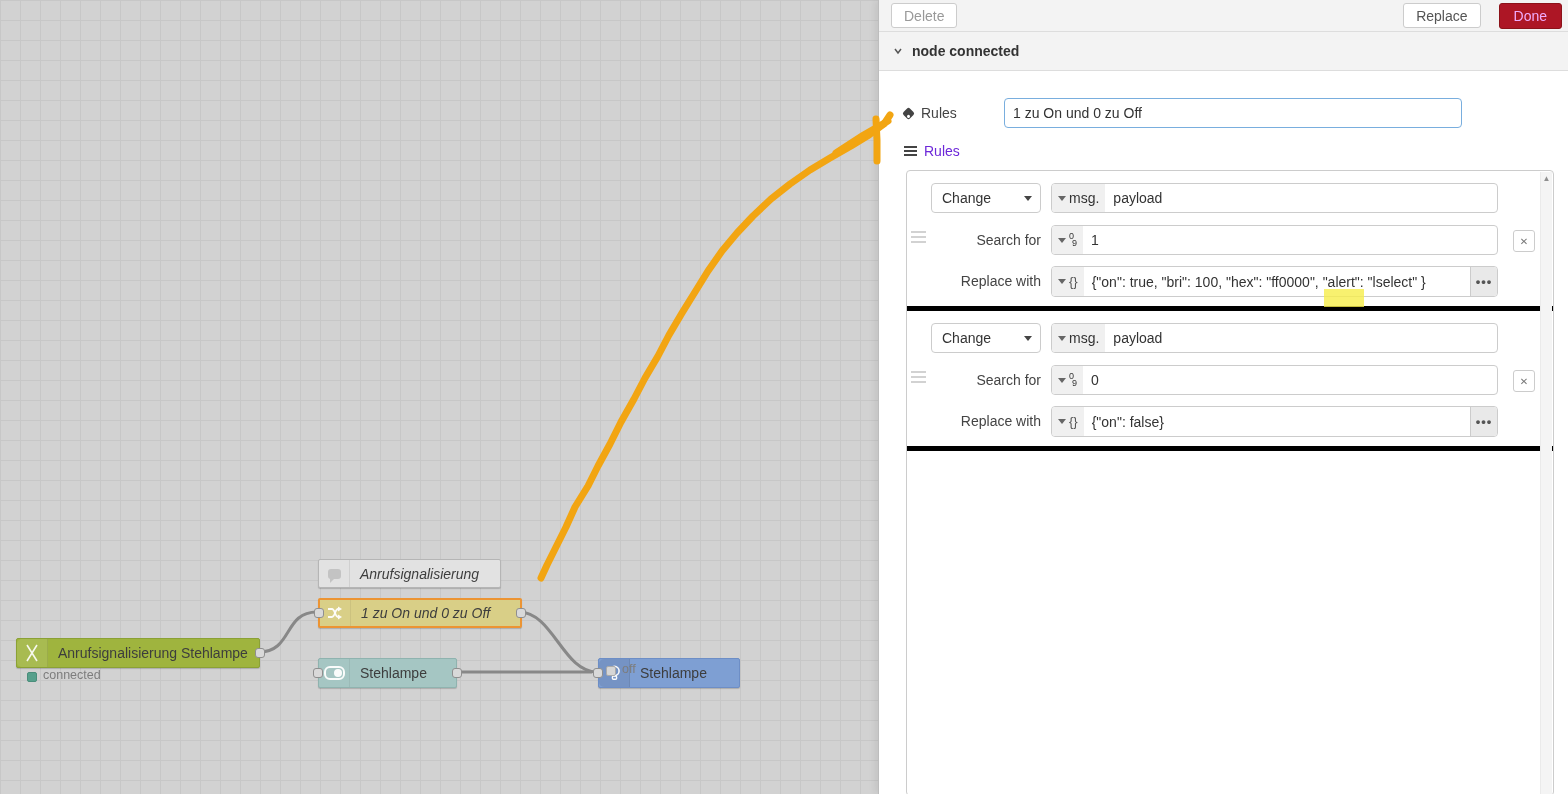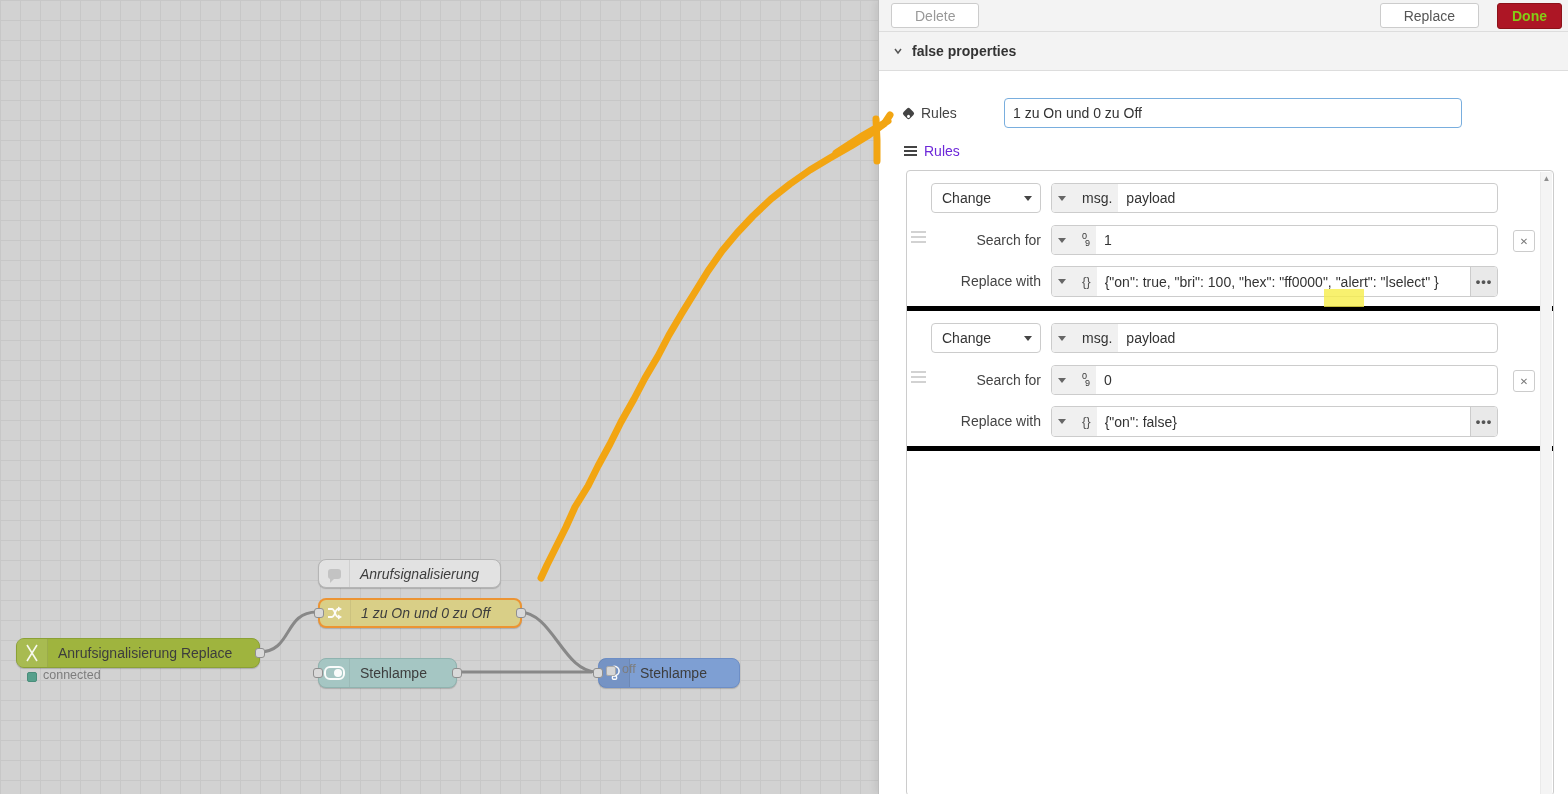--- a/index.html
+++ b/index.html
@@ -11,21 +11,21 @@
   .canvas{
     position:absolute;left:0;top:0;width:878px;height:794px;
     background-color:#d2d2d2;
     background-image:
       linear-gradient(#c7c7c7 1px, transparent 1px),
       linear-gradient(90deg,#c7c7c7 1px, transparent 1px);
     background-size:20px 20px;
   }
   .wires{position:absolute;left:0;top:0;width:878px;height:794px;}
   .node{
-    position:absolute;height:27px;border-radius:8px;
+    position:absolute;height:27px;border-radius:2px;
     display:flex;align-items:center;
     box-shadow:0 1px 1px rgba(0,0,0,0.18);
     font-size:14px;color:#3d3d3d;text-align:center;
   }
   .node .nlabel{white-space:nowrap;padding:0 10px;}
   .node .ilabel{font-style:italic;}
   .icon-sec{
     width:30px;height:100%;flex:0 0 30px;display:flex;align-items:center;justify-content:center;
     border-right:1px solid rgba(0,0,0,0.08);
     border-radius:5px 0 0 5px;
@@ -62,26 +62,26 @@
     border-left:1px solid #bdbdbd;box-shadow:-3px 0 7px rgba(0,0,0,0.07);
     box-sizing:border-box;z-index:10;
   }
   .pheader{
     position:absolute;left:0;top:0;right:0;height:32px;background:#f3f3f3;
     border-bottom:1px solid #ddd;display:flex;align-items:center;
     padding:0 6px 0 12px;box-sizing:border-box;
   }
   .btn{
     height:25px;border:1px solid #ccc;border-radius:3px;background:#fff;
-    font-size:14px;padding:0 23px;display:flex;align-items:center;
+    font-size:14px;padding:0 12px;display:flex;align-items:center;
     font-family:"Liberation Sans",sans-serif;cursor:pointer;
   }
   .btn-delete{color:#999;}
   .btn-cancel{color:#555;margin-left:auto;}
-  .btn-done{background:#AD1625;border-color:#8c1219;color:#84cc16;margin-left:18px;height:26px;padding:0 14px;font-weight:bold;}
+  .btn-done{background:#AD1625;border-color:#8c1219;color:#f0abfc;margin-left:18px;height:26px;padding:0 14px;}
   .psection{
     position:absolute;left:0;top:32px;right:0;height:39px;background:#f3f3f3;
     border-bottom:1px solid #ddd;display:flex;align-items:center;padding-left:14px;box-sizing:border-box;
     font-size:14px;font-weight:bold;color:#333;
   }
   .psection .chev{margin-right:9px;display:flex;}
   .row-name{position:absolute;left:25px;top:98px;display:flex;align-items:center;height:30px;}
   .tag-icon{width:9px;height:9px;background:#444;border-radius:2px 2px 2px 2px;transform:rotate(45deg);position:relative;margin-right:8px;}
   .tag-icon::after{content:"";position:absolute;right:1px;bottom:1px;width:3px;height:3px;border-radius:50%;background:#fff;}
   .flabel{font-size:14px;color:#444;}
@@ -107,21 +107,21 @@
     font-size:14px;color:#333;padding:0 8px 0 10px;
   }
   .sel .caret-dark{margin-left:auto;}
   .caret-dark{width:0;height:0;border-left:4px solid transparent;border-right:4px solid transparent;border-top:5px solid #444;}
   .caret-gray{width:0;height:0;border-left:4px solid transparent;border-right:4px solid transparent;border-top:5px solid #666;}
   .tfield{
     position:absolute;left:144px;width:447px;height:30px;box-sizing:border-box;
     border:1px solid #ccc;border-radius:4px;background:#fff;display:flex;align-items:stretch;overflow:hidden;
     font-size:14px;color:#333;
   }
-  .tprefix{background:#f0f0f0;display:flex;align-items:center;padding:0 6px;gap:16px;flex:0 0 auto;}
+  .tprefix{background:#f0f0f0;display:flex;align-items:center;padding:0 6px;gap:3px;flex:0 0 auto;}
   .tvalue{display:flex;align-items:center;padding:0 8px;white-space:nowrap;flex:1 1 auto;overflow:hidden;}
   .tsuffix{flex:0 0 26px;background:#e9e9e9;border-left:1px solid #ccc;display:flex;align-items:center;justify-content:center;color:#555;font-weight:bold;font-size:13px;letter-spacing:1px;}
   .num-icon{font-size:9px;color:#333;line-height:1;display:inline-flex;flex-direction:column;align-items:flex-start;}
   .num-icon .s1{display:block;}
   .num-icon .s2{display:block;margin-left:3px;margin-top:-2px;}
   .json-icon{color:#555;font-size:13px;}
   .rlabel{position:absolute;left:0;width:134px;text-align:right;font-size:14px;color:#444;line-height:30px;}
   .drag{position:absolute;left:4px;top:60px;}
   .drag span{display:block;width:15px;height:2px;background:#d2d2d2;margin-bottom:3px;}
   .del-btn{
@@ -161,21 +161,21 @@
     <span class="nlabel ilabel">1 zu On und 0 zu Off</span>
     <span class="port out"></span>
   </div>
 
   <div class="node node-fritz">
     <span class="icon-sec">
       <svg width="16" height="20" viewBox="0 0 16 20">
         <path d="M3 2 L13 18 M13 2 L3 18" stroke="rgba(255,255,255,0.9)" stroke-width="1.6" fill="none"></path>
       </svg>
     </span>
-    <span class="nlabel">Anrufsignalisierung Replace</span>
+    <span class="nlabel">Anrufsignalisierung Stehlampe</span>
     <span class="port out"></span>
   </div>
   <div class="status status-fritz">
     <span class="status-dot dot-connected"></span>
     <span>connected</span>
   </div>
 
   <div class="node node-switch">
     <span class="port in"></span>
     <span class="icon-sec" style="border-right-color:rgba(0,0,0,0.06)">
@@ -207,21 +207,21 @@
     <button class="btn btn-cancel">Replace</button>
     <button class="btn btn-done">Done</button>
   </div>
 
   <div class="psection">
     <span class="chev">
       <svg width="10" height="10" viewBox="0 0 10 10">
           <path d="M2 3 L5 7 L8 3" stroke="#555" stroke-width="1.5" fill="none"></path>
         </svg>
     </span>
-    <span>false properties</span>
+    <span>node connected</span>
   </div>
 
   <div class="row-name">
     <span class="tag-icon"></span>
     <span class="flabel">Rules</span>
   </div>
   <input class="name-input" type="text" value="1 zu On und 0 zu Off" style="">
 
   <div class="row-rules">
     <span class="list-icon">

